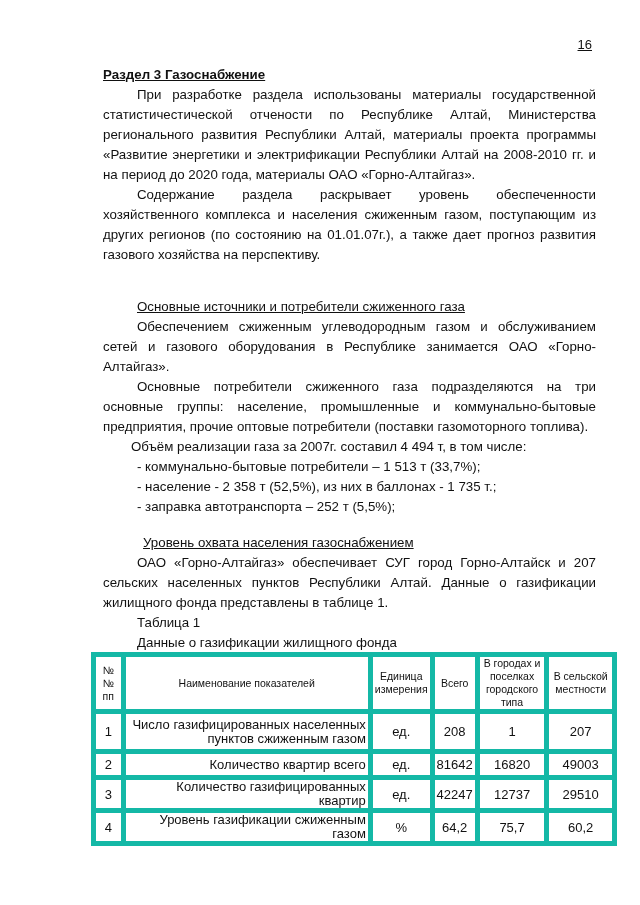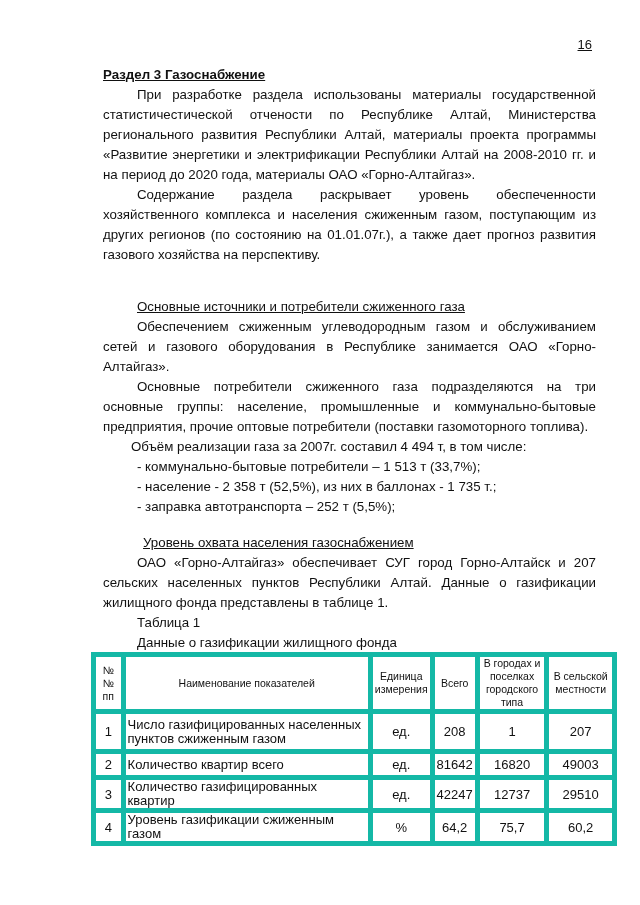--- a/index.html
+++ b/index.html
@@ -11,21 +11,21 @@
   .section-title { font-weight: bold; text-decoration: underline; margin: 0; }
   .sub-title { text-decoration: underline; text-indent: 30px; margin: 0; }
   .gap { height: 20px; }
   .list-item { padding-left: 38px; margin: 0; }
   .table-caption-right { text-align: right; margin: 0; }
   .table-title { text-align: center; margin: 0; }
   table { position: absolute; left: 91px; top: 652px; border-collapse: collapse;
           font-size: 13px; width: 526px; }
   td, th { border: 5px solid #14b8a6; padding: 0 2px; text-align: center; vertical-align: middle; font-weight: normal; }
   th { font-size: 10.5px; line-height: 13px; height: 52px; }
-  td.name { text-align: left; line-height: 14px; }
+  td.name { text-align: right; line-height: 14px; }
   tr.r1 td { height: 35px; }
   tr.r2 td { height: 21px; }
   tr.r3 td { height: 20px; }
   tr.r4 td { height: 20px; }
 </style>
 </head>
 <body>
 
 <div class="page-num">16</div>
 

